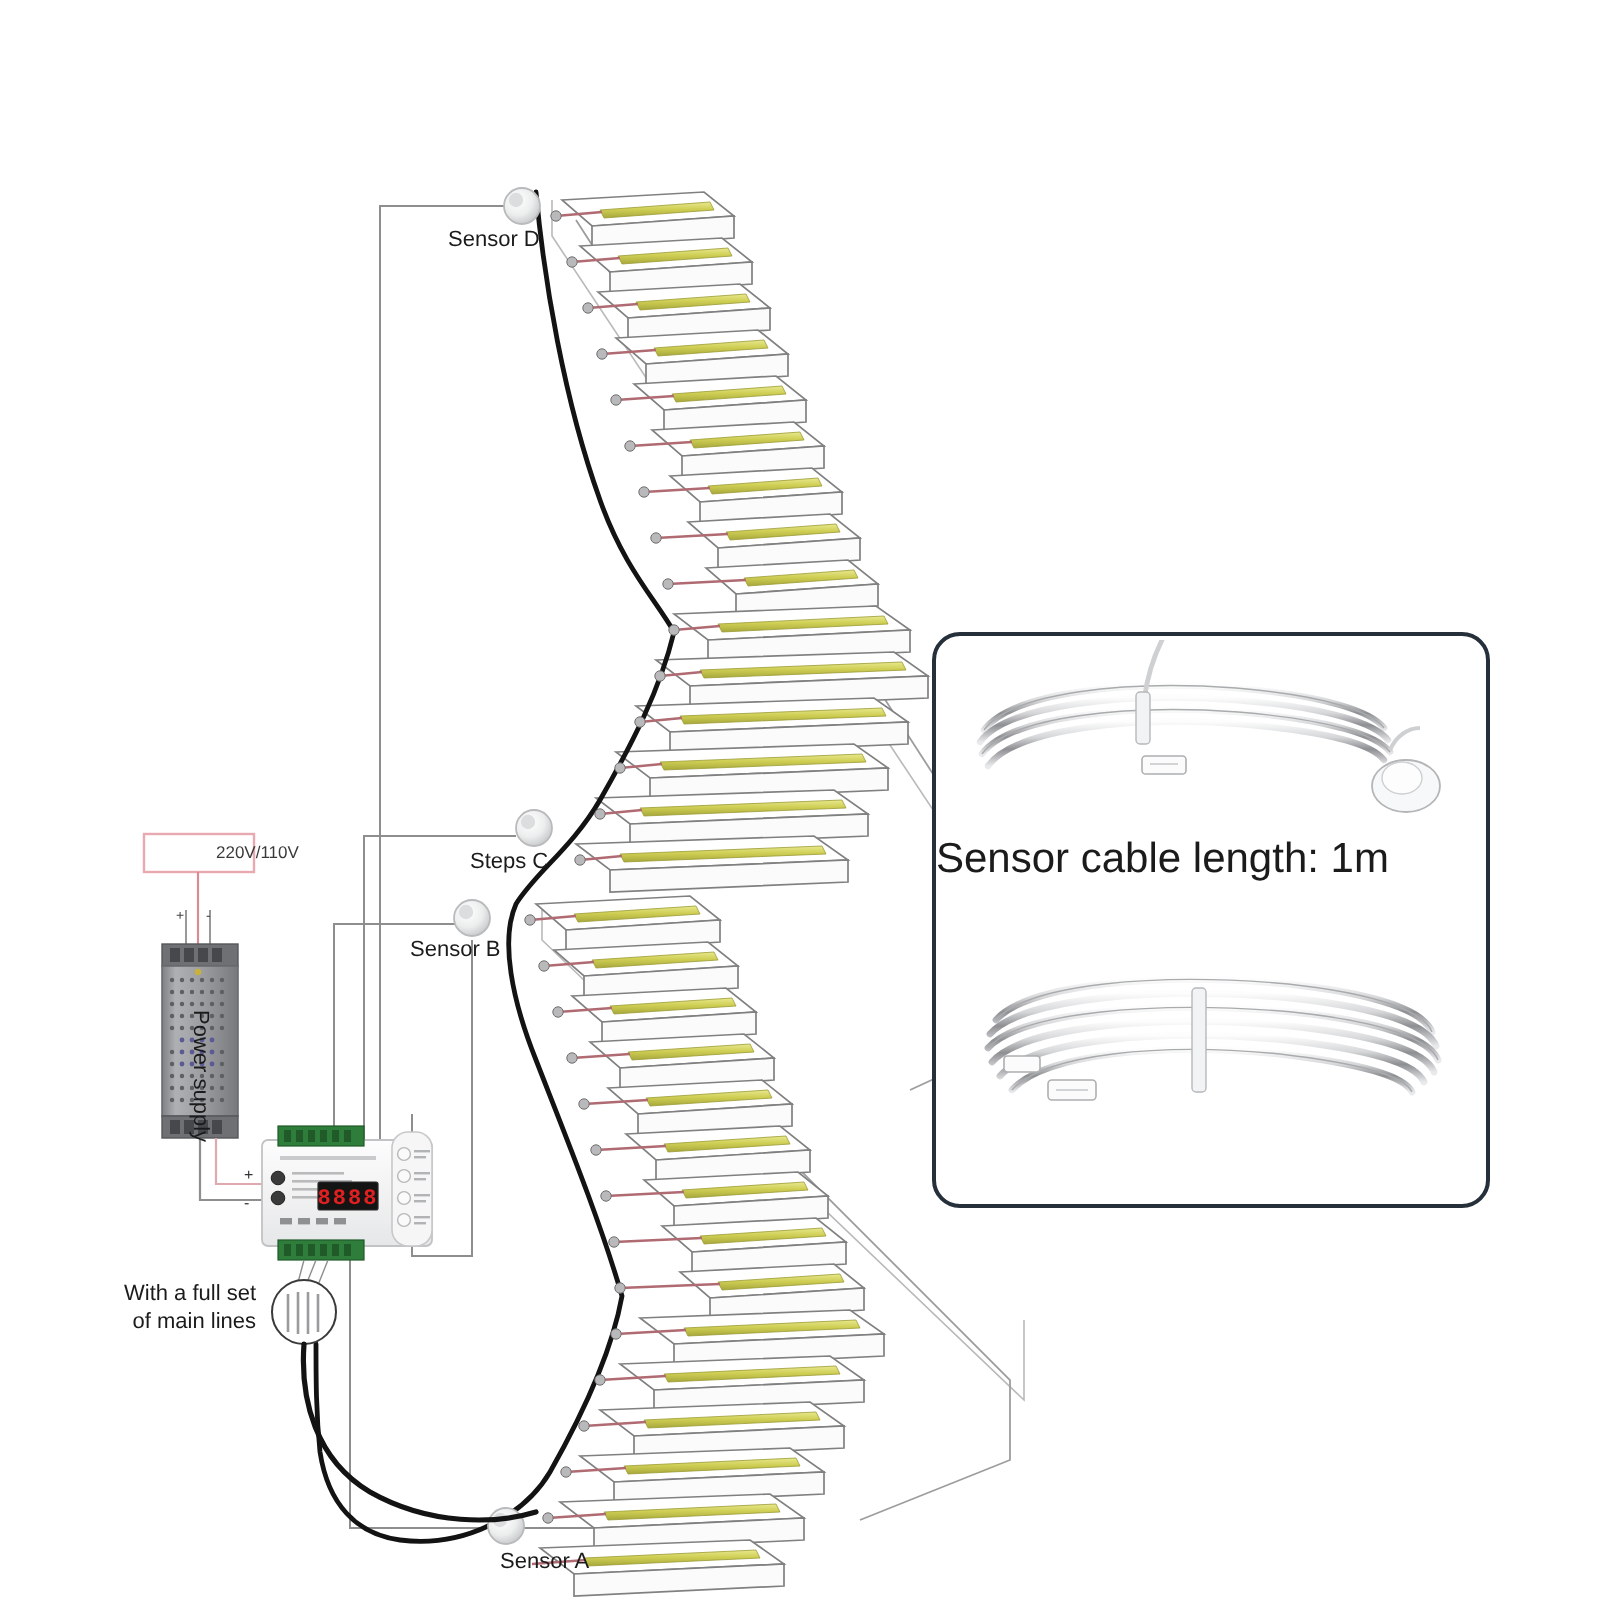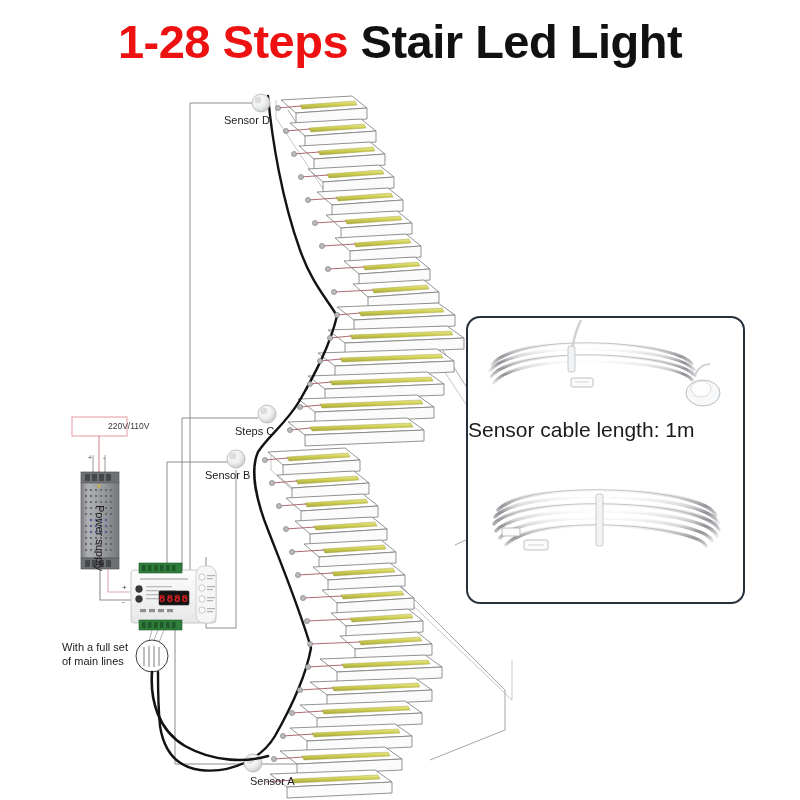--- a/index.html
+++ b/index.html
@@ -33,37 +33,34 @@
   #cap-sensor{top:100px;}
   #cap-ext{top:268px;}
 
   
   .lbl{position:absolute;font-size:11px;color:#1b1b1b;white-space:nowrap;}
   .lbl-sm{position:absolute;font-size:9.5px;color:#1b1b1b;white-space:nowrap;}
   #lbl-sensor-d{left:224px;top:114px;}
   #lbl-sensor-c{left:235px;top:425px;}
   #lbl-sensor-b{left:205px;top:469px;}
   #lbl-sensor-a{left:218px;top:775px;margin-left:32px;}
-  #lbl-mains{left:62px;top:640px;font-size:11px;line-height:1.25;}
+  #lbl-mains{left:62px;top:640px;font-size:11px;line-height:1.25;text-align:right;}
   #lbl-volt{left:75px;top:421px;font-size:8.5px;color:#3a3a3a;margin-left:33px;}
   #lbl-psu{
     left:106px;top:505px;font-size:11px;color:#1b1b1b;
     transform:rotate(90deg);transform-origin:0 0;
   }
   svg{display:block;}
   .fig{position:absolute;left:0;top:0;}
 </style>
 </head>
 <body>
 
 <div id="stage">
 
-  <div class="title-bar">
-    <span class="title-red">1-28 Steps</span><span class="title-black"> Stair Led Light</span>
-  </div>
 
   <svg class="fig" width="800" height="800" viewBox="0 0 800 800">
     <defs>
       <linearGradient id="ledGrad" x1="0" y1="0" x2="0" y2="1">
         <stop offset="0%" stop-color="#e9e98f"></stop>
         <stop offset="45%" stop-color="#cfcf55"></stop>
         <stop offset="100%" stop-color="#a8a83c"></stop>
       </linearGradient>
       <radialGradient id="sensorGrad" cx="38%" cy="34%" r="72%">
         <stop offset="0%" stop-color="#ffffff"></stop>

